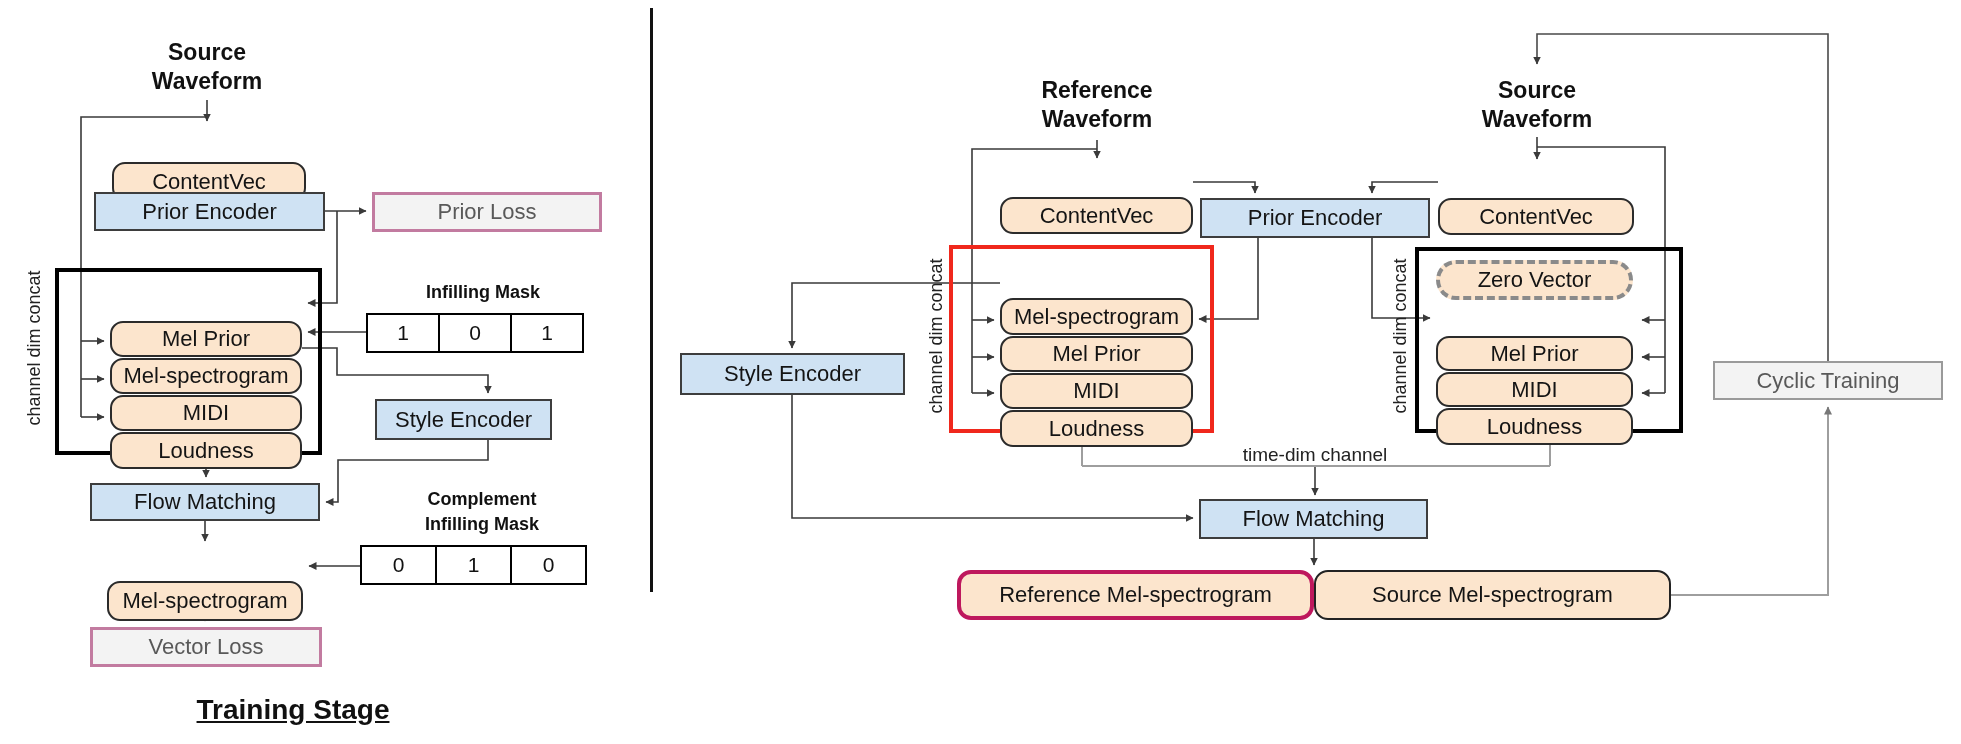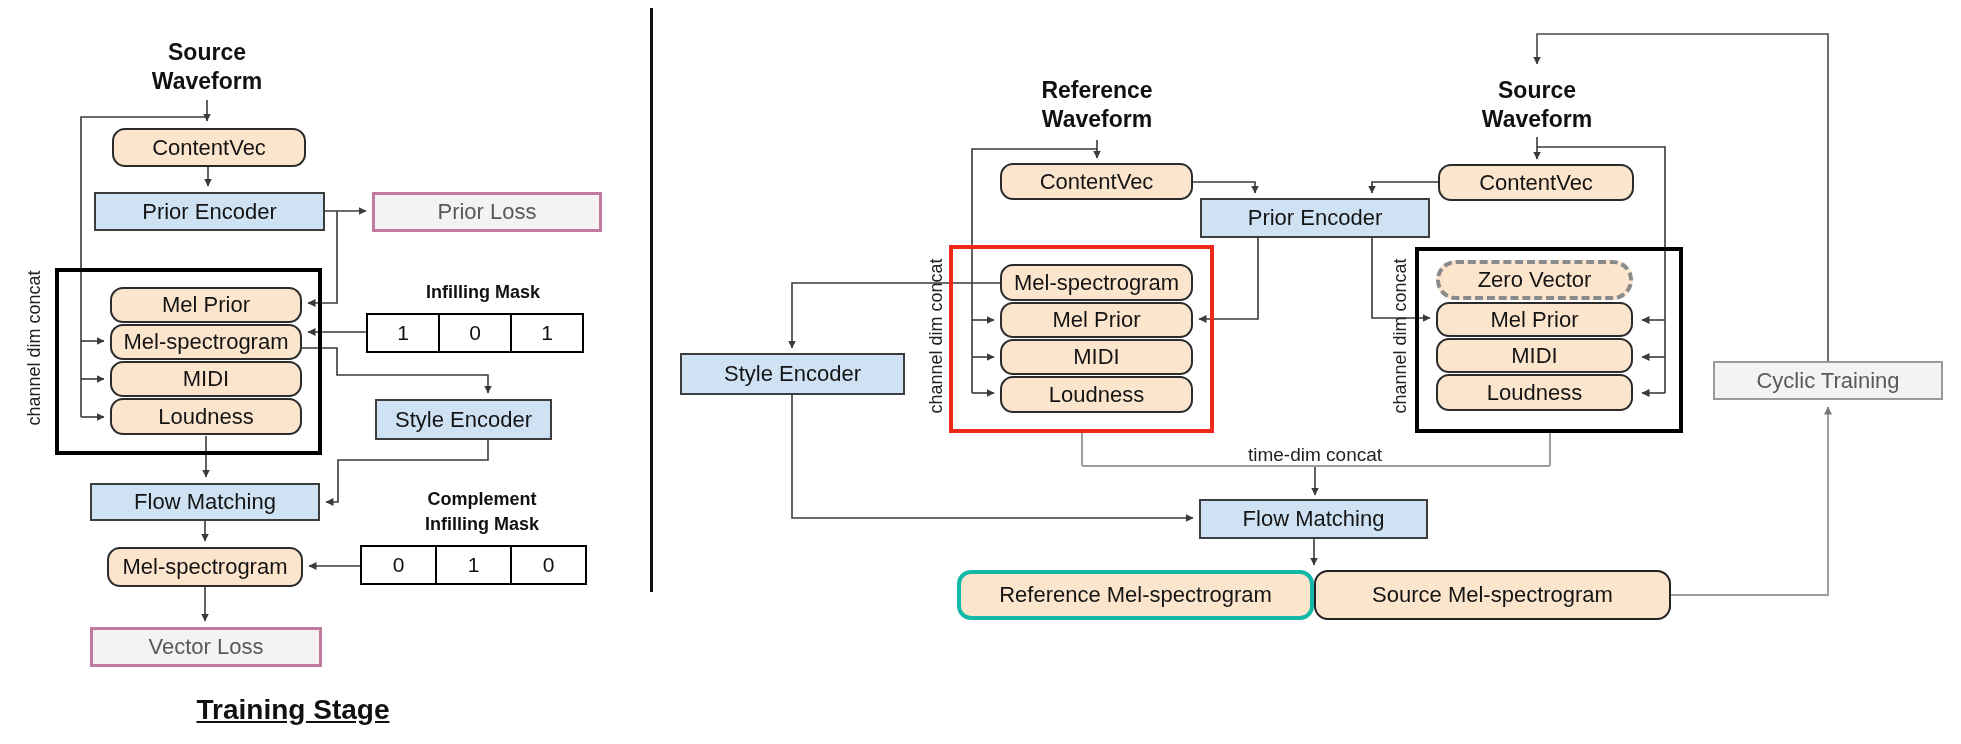--- a/index.html
+++ b/index.html
@@ -4,28 +4,28 @@
 <style>
   html,body{margin:0;padding:0;background:#ffffff;}
   .canvas{
     position:relative;width:1961px;height:744px;background:#ffffff;
     font-family:"Liberation Sans","DejaVu Sans",sans-serif;overflow:hidden;
   }
   .box{
     position:absolute;box-sizing:border-box;display:flex;align-items:center;justify-content:center;
     font-size:22px;color:#141414;text-align:center;line-height:1.05;z-index:3;
   }
-  .peach{background:#FCE5CD;border:2px solid #2b2b2b;border-radius:13px;}
+  .peach{background:#FCE5CD;border:2px solid #2b2b2b;border-radius:13px;margin-top:34px;}
   .bluebox{background:#CFE2F3;border:2px solid #3d3d3d;}
   .lossbox{background:#F3F3F3;border:3px solid #C27BA0;color:#595959;}
   .graybox{background:#F3F3F3;border:2px solid #9a9a9a;color:#595959;}
   .frame-black{position:absolute;box-sizing:border-box;border:4px solid #000;z-index:2;}
   .frame-red{position:absolute;box-sizing:border-box;border:4px solid #F0281C;z-index:2;}
   .dashedbox{background:#FCE5CD;border:4px dashed #8a8a8a;border-radius:20px;}
-  .redround{background:#FCE5CD;border:4px solid #14b8a6;border-radius:14px;}
+  .redround{background:#FCE5CD;border:4px solid #be185d;border-radius:14px;}
   .blackround{background:#FCE5CD;border:2px solid #222;border-radius:14px;}
   .hdr{
     position:absolute;transform:translateX(-50%);text-align:center;font-weight:bold;
     font-size:23px;line-height:29px;color:#111;white-space:pre-line;z-index:4;
   }
   .vlabel{
     position:absolute;transform:translate(-50%,-50%) rotate(-90deg);white-space:nowrap;
     font-size:18px;color:#222;z-index:4;
   }
   .mask-label{
@@ -173,21 +173,21 @@
 
   <div class="frame-black" style="left:1415px;top:247px;width:268px;height:186px;"></div>
   <div class="vlabel" style="left:1400px;top:336px;">channel dim concat</div>
   <div class="box dashedbox" style="left:1436px;top:260px;width:197px;height:40px;">Zero Vector</div>
   <div class="box peach" style="left:1436px;top:302px;width:197px;height:35px;">Mel Prior</div>
   <div class="box peach" style="left:1436px;top:338px;width:197px;height:35px;">MIDI</div>
   <div class="box peach" style="left:1436px;top:374px;width:197px;height:37px;">Loudness</div>
 
   <div class="box bluebox" style="left:680px;top:353px;width:225px;height:42px;">Style Encoder</div>
 
-  <div class="inline-label" style="left:1315px;top:444px;">time-dim concat</div>
+  <div class="inline-label" style="left:1315px;top:444px;">time-dim channel</div>
 
   <div class="box bluebox" style="left:1199px;top:499px;width:229px;height:40px;">Flow Matching</div>
 
   <div class="box redround" style="left:957px;top:570px;width:357px;height:50px;">Reference Mel-spectrogram</div>
   <div class="box graybox" style="left:1713px;top:361px;width:230px;height:39px;">Cyclic Training</div>
 
   <div class="box blackround" style="left:1314px;top:570px;width:357px;height:50px;">Source Mel-spectrogram</div>
 
 
 </div>

